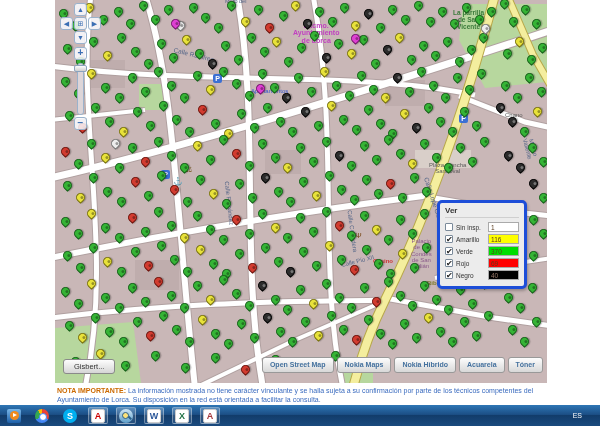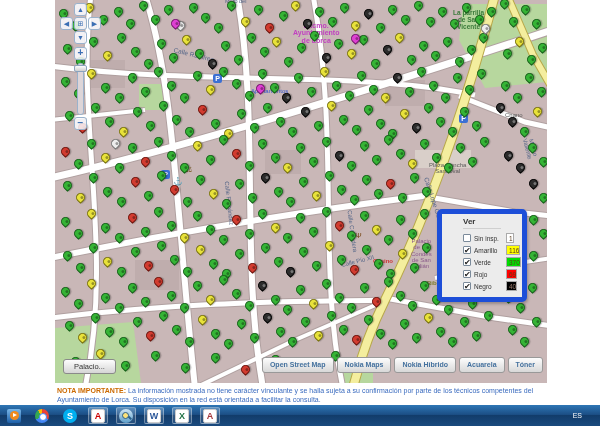--- a/index.html
+++ b/index.html
@@ -47,22 +47,22 @@
   .address-input { width:122px; height:13px; border:1px solid #8a8a8a; background:#fff; font-size:8px; padding:0 2px; }
   .address-search { width:12px; height:12px; margin-left:2px; background:#e8e8e8; border:1px solid #999; border-radius:2px;
     position:relative; cursor:pointer; }
   .address-search::before { content:""; position:absolute; left:2px; top:2px; width:4px; height:4px; border:1.2px solid #555; border-radius:50%; }
   .address-search::after { content:""; position:absolute; left:6.5px; top:6.5px; width:3px; height:1.2px; background:#555; transform:rotate(45deg); }
   .lorca-logo { width:19px; height:19px; margin-left:4px; border-radius:50%;
     background:conic-gradient(#cc3333 0 22%, #3366cc 22% 50%, #2f9e3f 50% 76%, #e8d22f 76% 100%);
     border:1px solid rgba(255,255,255,.8); box-shadow:0 1px 2px rgba(0,0,0,.3); }
 
   
-  .legend { position:absolute; left:382px; top:209px; width:90px; z-index:30; background:#ececec;
-    border:5px solid #1d4ed8; border-radius:5px; box-shadow:1px 2px 3px rgba(0,0,0,.25); padding:3px 21px 5px; }
+  .legend { position:absolute; left:382px; top:200px; width:90px; z-index:30; background:#ececec;
+    border:3px solid #1d4ed8; border-radius:5px; box-shadow:1px 2px 3px rgba(0,0,0,.25); padding:3px 5px 5px; }
   .legend-title { font-size:8px; font-weight:bold; color:#333; padding-bottom:2px; border-bottom:1px solid #cfcfcf; margin-bottom:3px; }
   .legend-row { display:flex; align-items:center; height:12px; }
   .legend-check { width:8px; height:8px; background:#fff; border:1px solid #7a8a9a; border-radius:1px;
     font-size:8px; line-height:7px; text-align:center; color:#222; margin-right:3px; cursor:pointer; flex:0 0 auto; }
   .legend-label { font-size:6.5px; color:#333; width:32px; flex:0 0 auto; }
   .legend-swatch { width:40px; height:10px; border:1px solid #aaa; font-size:6.5px; line-height:9px; padding-left:2px; color:#5a3a1a; }
 
   
   .colabora-btn { position:absolute; left:8px; top:359px; z-index:30; height:15px; padding:0 10px;
     background:linear-gradient(#fdfdfd,#d5d5d5); border:1px solid #8a8a8a; border-radius:3px;
@@ -602,21 +602,21 @@
             <span class="legend-swatch" style="background: rgb(255, 0, 0);">69</span>
           </div>
           <div class="legend-row">
             <span class="legend-check">✔</span>
             <span class="legend-label">Negro</span>
             <span class="legend-swatch" style="background: rgb(0, 0, 0); color: rgb(154, 122, 106);">40</span>
           </div>
         </div>
     </div>
 
-    <button class="colabora-btn">Palacio...</button>
+    <button class="colabora-btn">Gisbert...</button>
     <div class="basemap-bar">
         <button class="basemap-btn">Open Street Map</button>
         <button class="basemap-btn">Nokia Maps</button>
         <button class="basemap-btn">Nokia Híbrido</button>
         <button class="basemap-btn">Acuarela</button>
         <button class="basemap-btn">Tóner</button>
       </div>
   </div>
 
   <div class="nota">

